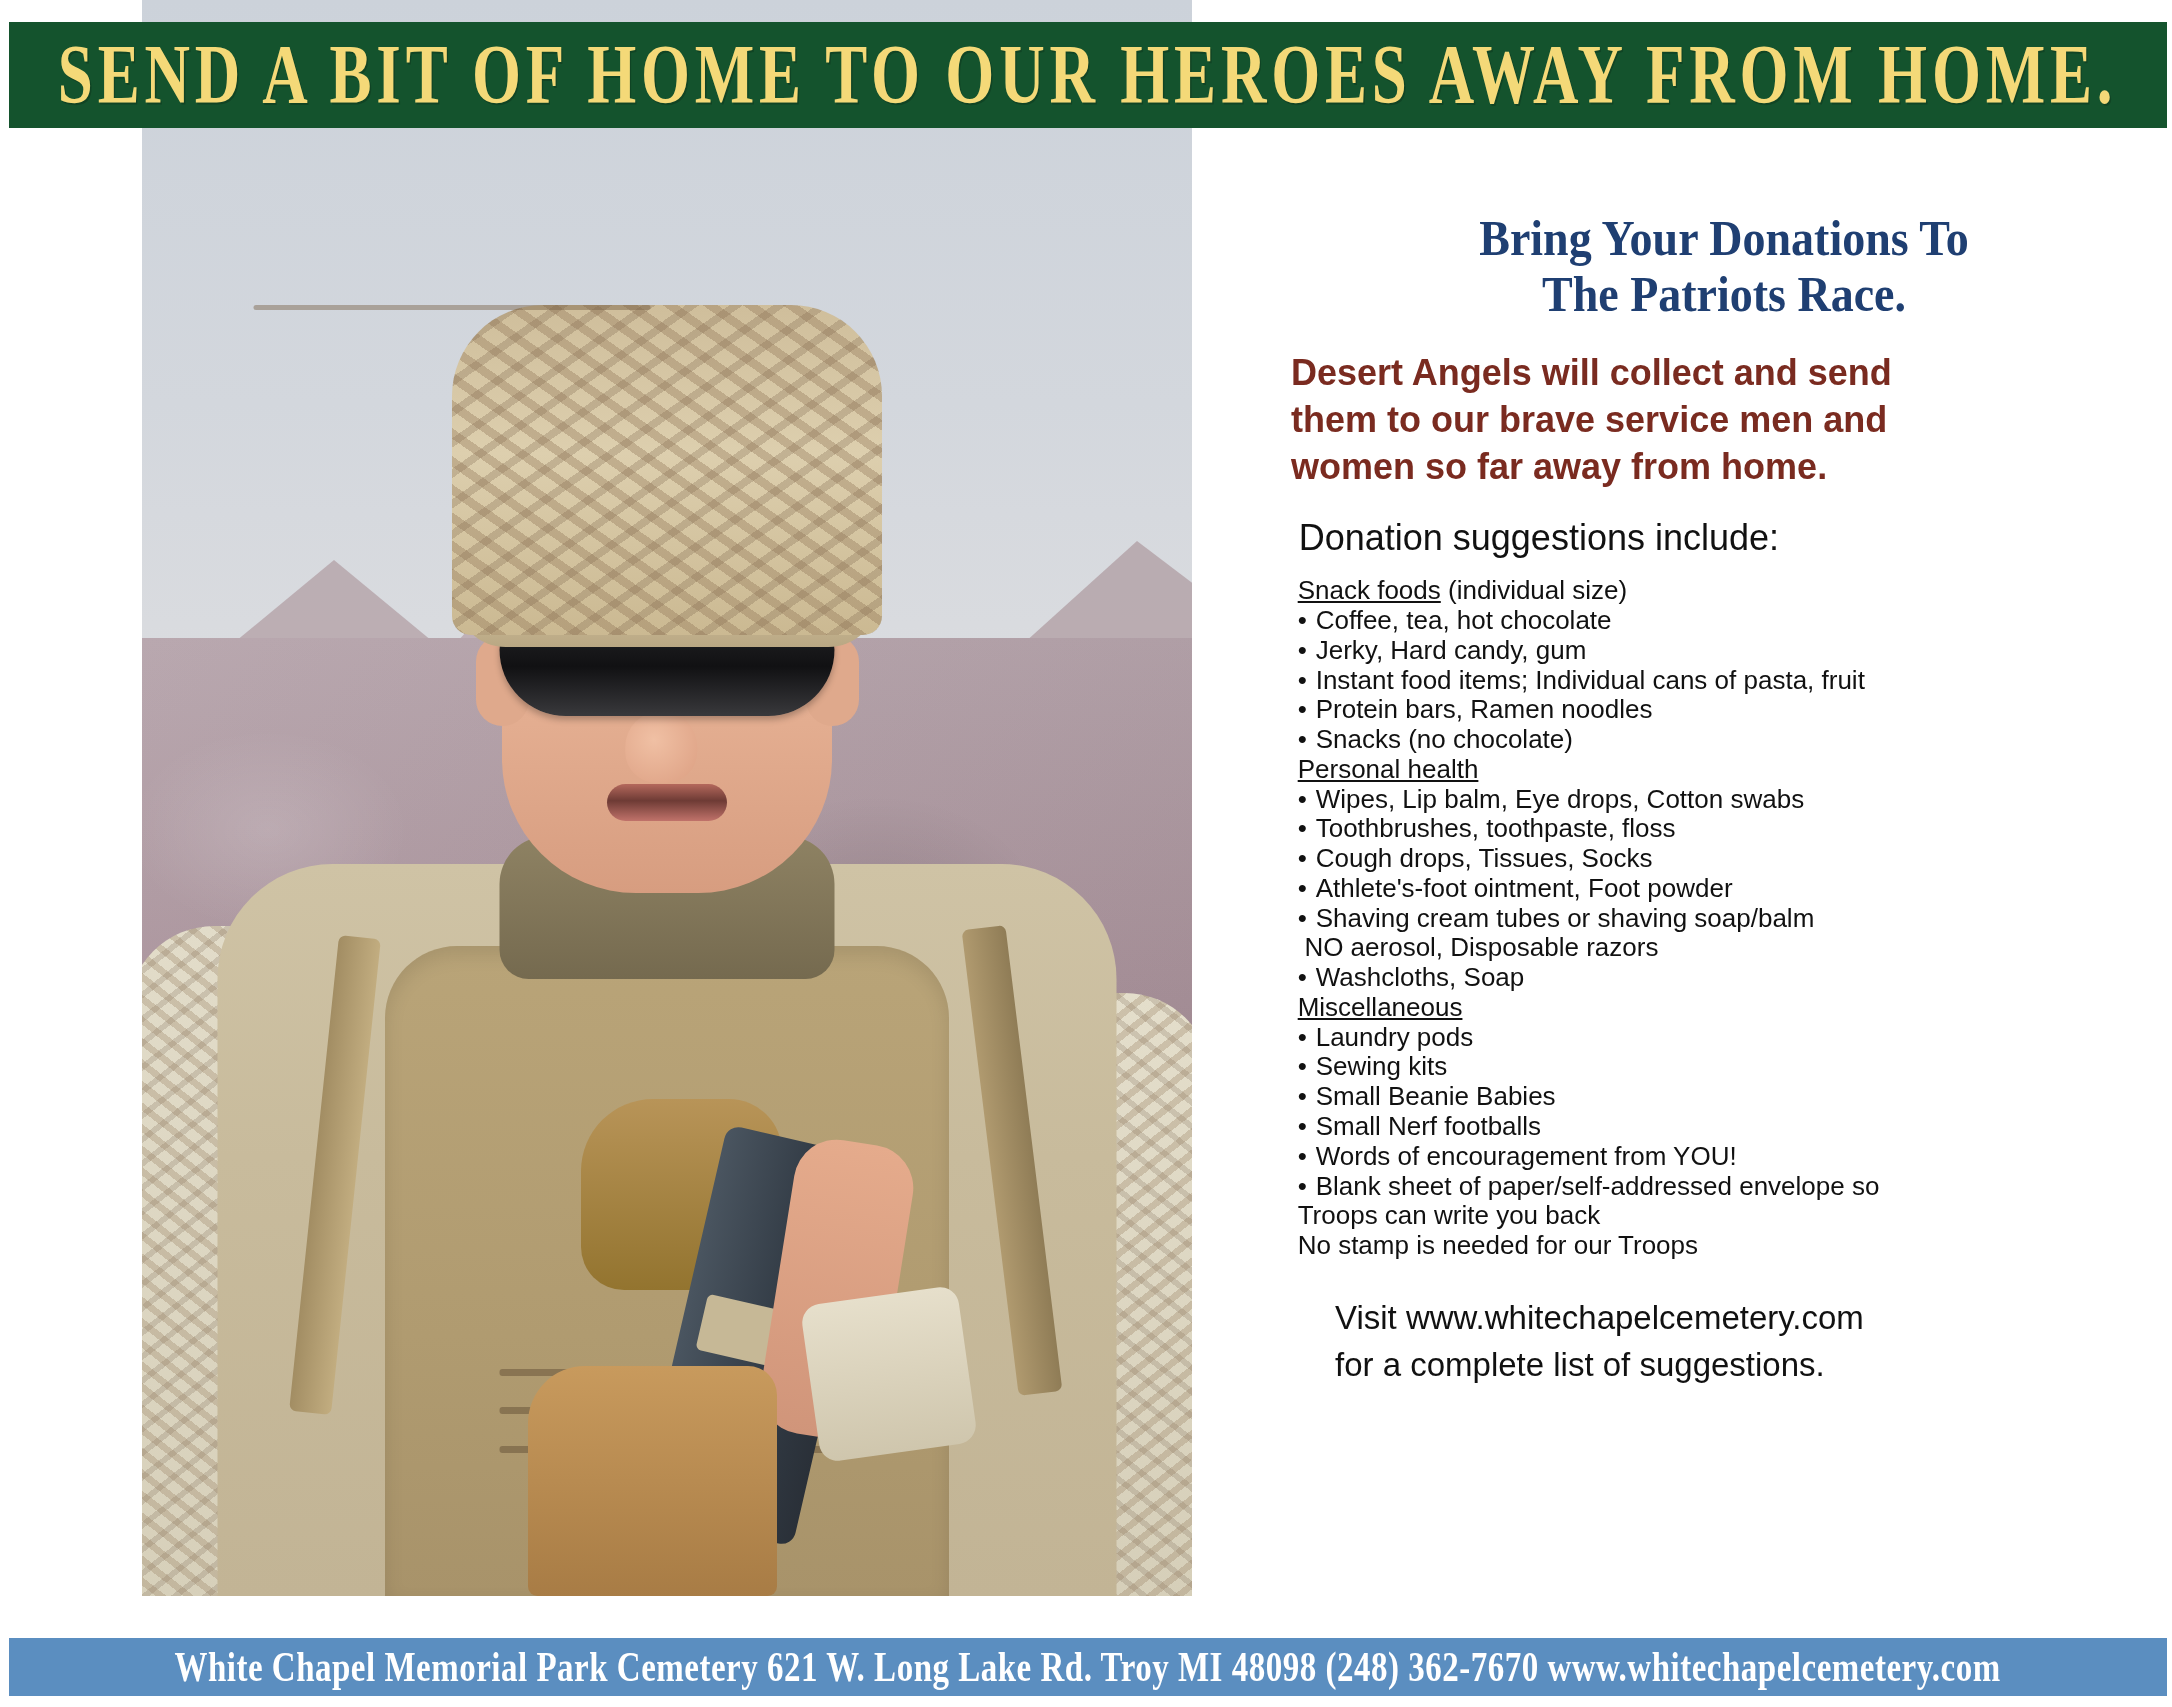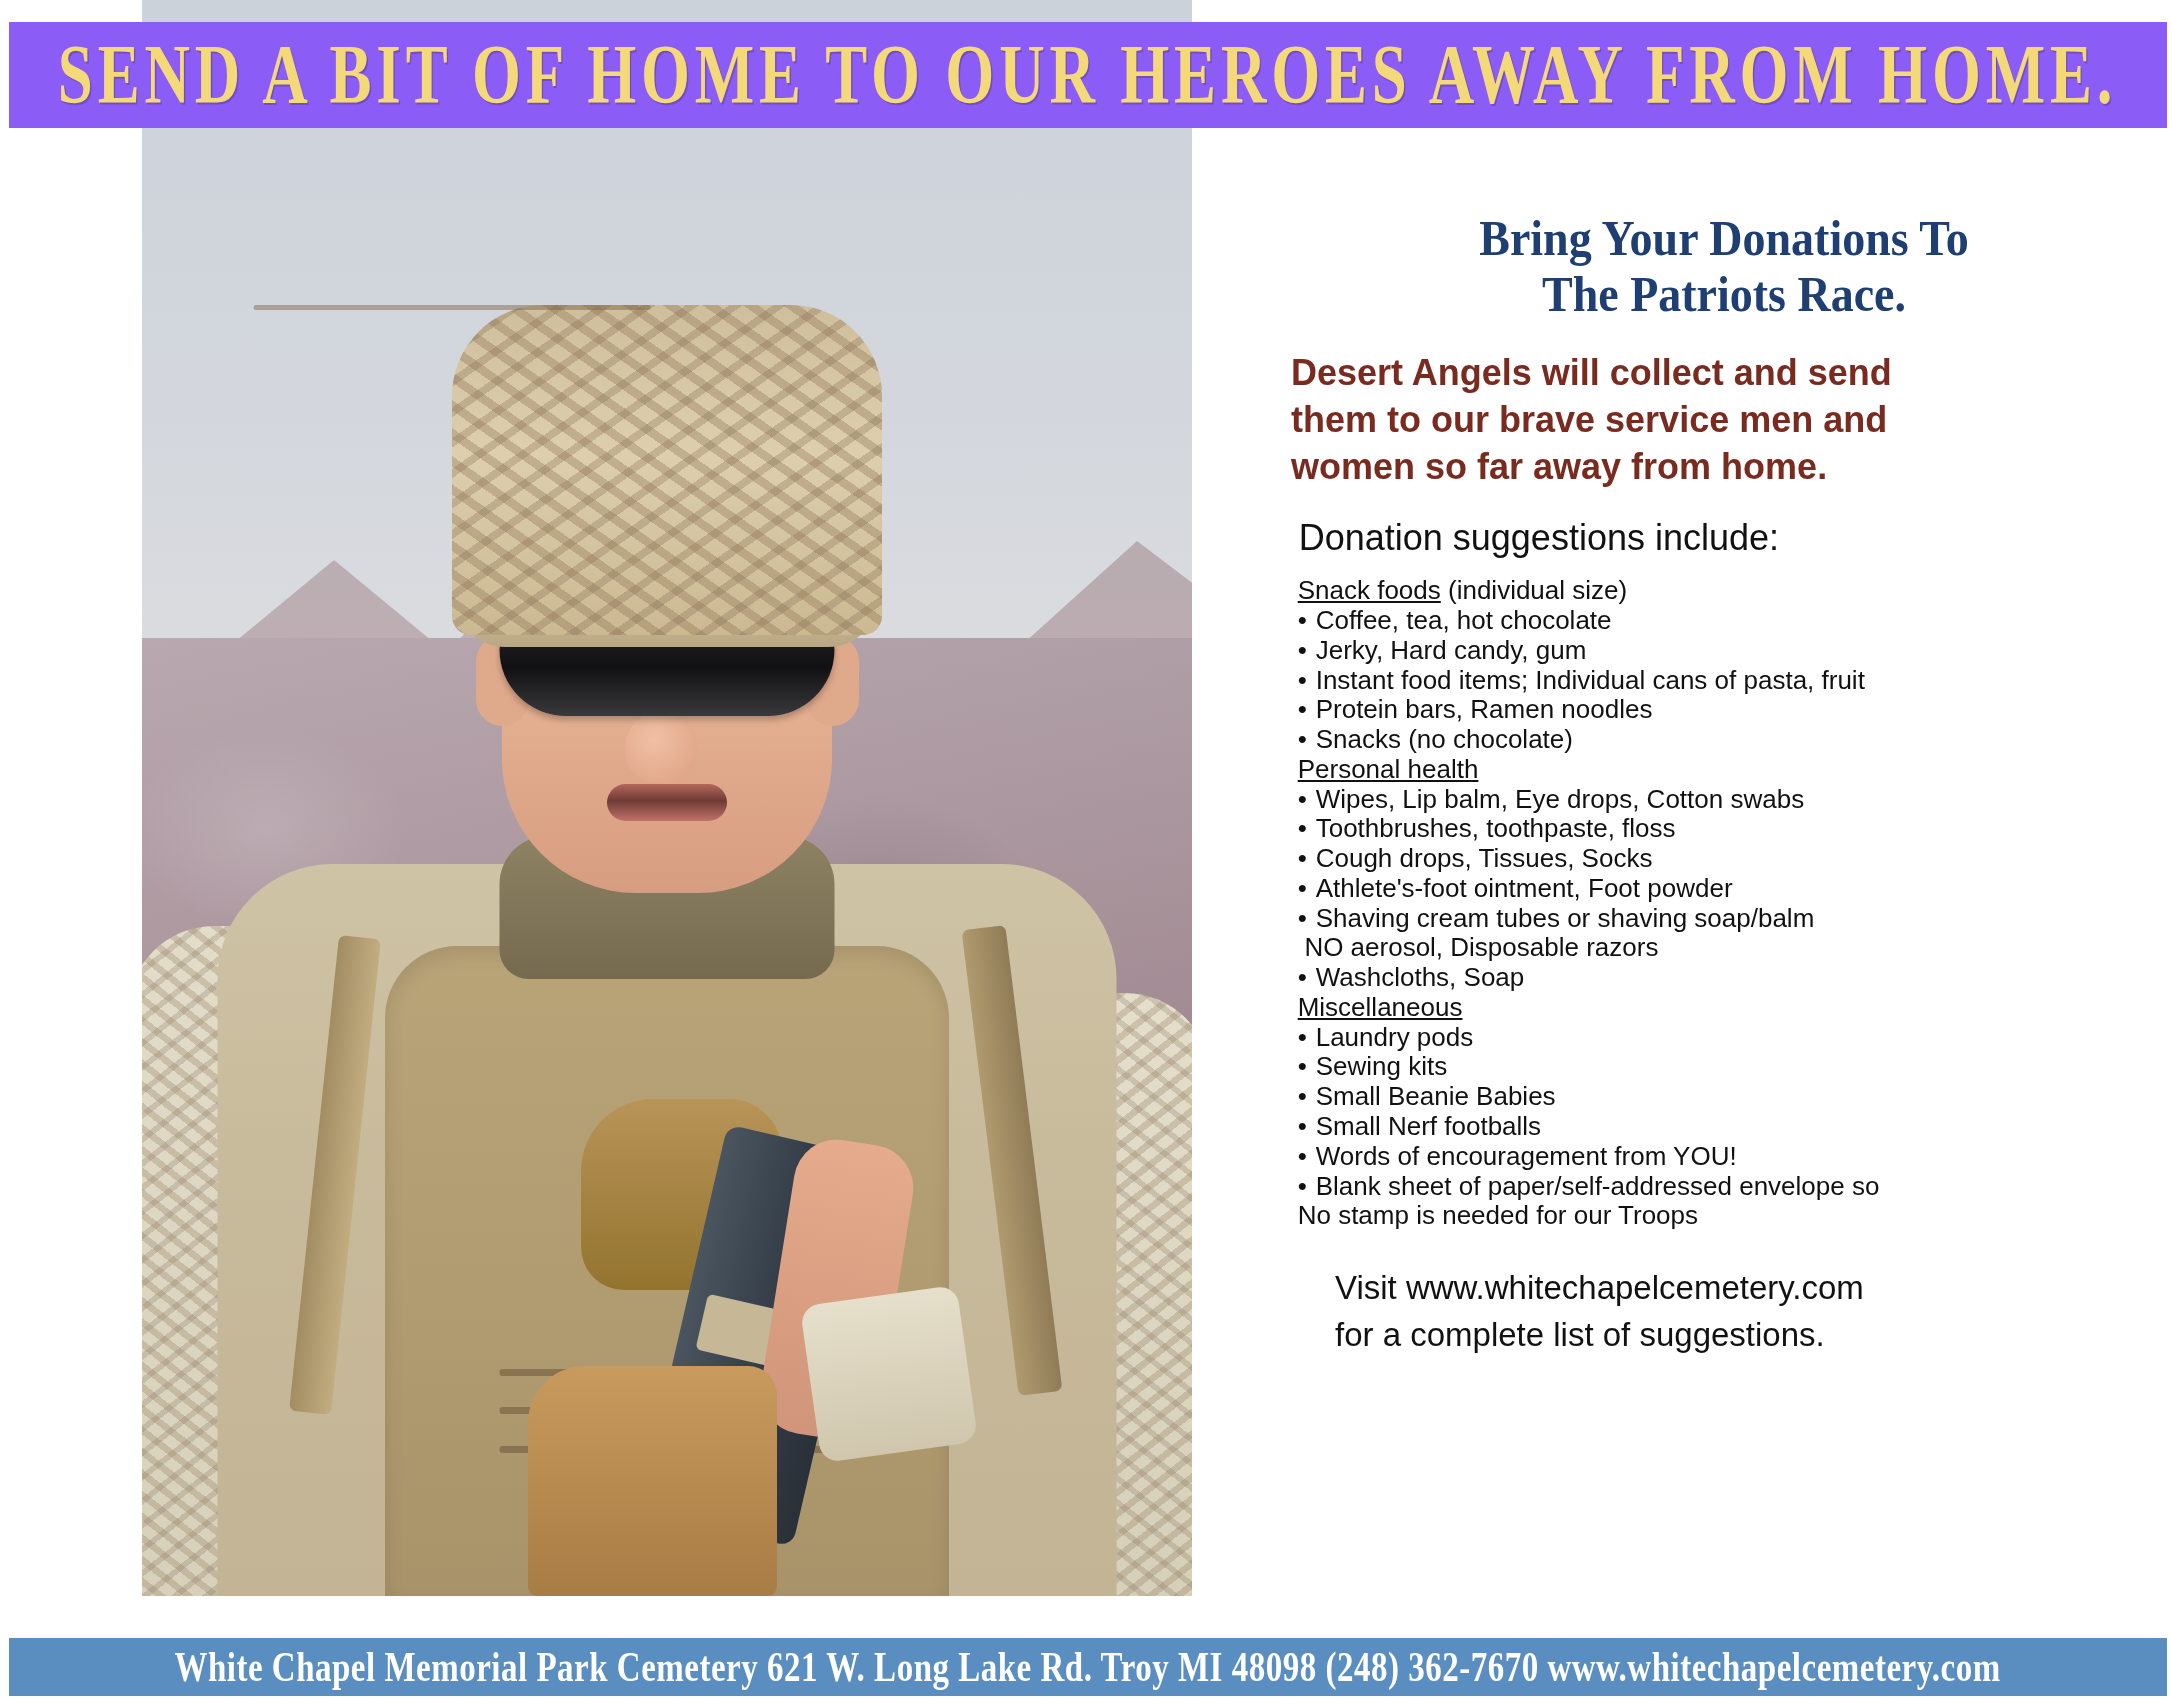--- a/index.html
+++ b/index.html
@@ -96,21 +96,21 @@
   .rifle-wrap{left:calc(50% + 33px);bottom:230px;width:143px;height:57px;transform:rotate(13deg);
     background:#c6b896;border-radius:5.7px;}
   .forearm{left:calc(50% + 110px);bottom:158px;width:120px;height:297px;transform:rotate(9deg);
     background:linear-gradient(to bottom,#e5ab8c,#d0957a);border-radius:43px;}
   .cuff{left:calc(50% + 143px);bottom:143px;width:158px;height:158px;transform:rotate(-8deg);
     background:linear-gradient(to bottom,#e6dfcb,#cfc6ad);border-radius:19px;}
 
   
   #banner{
     position:absolute;left:8.6px;top:22px;width:2158px;height:106px;
-    background:#8b5cf6;display:flex;align-items:center;justify-content:center;
+    background:#14532d;display:flex;align-items:center;justify-content:center;
   }
   #banner .headline{
     font-family:"Liberation Serif",serif;font-weight:bold;color:#f4d978;
     font-size:63px;letter-spacing:4.8px;white-space:nowrap;
     transform:scaleY(1.34);transform-origin:center;
     text-shadow:1.4px 1.4px 0 rgba(0,0,0,.18);
   }
 
   
   #right{position:absolute;left:1291px;top:210px;width:866px;}
@@ -224,20 +224,21 @@
     <span class="plain">NO aerosol, Disposable razors</span>
     <span class="li"><span class="b">•</span><span>Washcloths, Soap</span></span>
 
     <span class="cat"><u>Miscellaneous</u></span>
     <span class="li"><span class="b">•</span><span>Laundry pods</span></span>
     <span class="li"><span class="b">•</span><span>Sewing kits</span></span>
     <span class="li"><span class="b">•</span><span>Small Beanie Babies</span></span>
     <span class="li"><span class="b">•</span><span>Small Nerf footballs</span></span>
     <span class="li"><span class="b">•</span><span>Words of encouragement from YOU!</span></span>
     <span class="li"><span class="b">•</span><span>Blank sheet of paper/self-addressed envelope so</span></span>
+    <span class="plain" style="padding-left:0">Troops can write you back</span>
     <span class="plain" style="padding-left:0">No stamp is needed for our Troops</span>
   </div>
 
   <div id="visit">
     <div>Visit www.whitechapelcemetery.com</div>
     <div class="l2" style="padding-left:-2.9px">for a complete list of suggestions.</div>
   </div>
 </div>
 
 <div id="footer">

